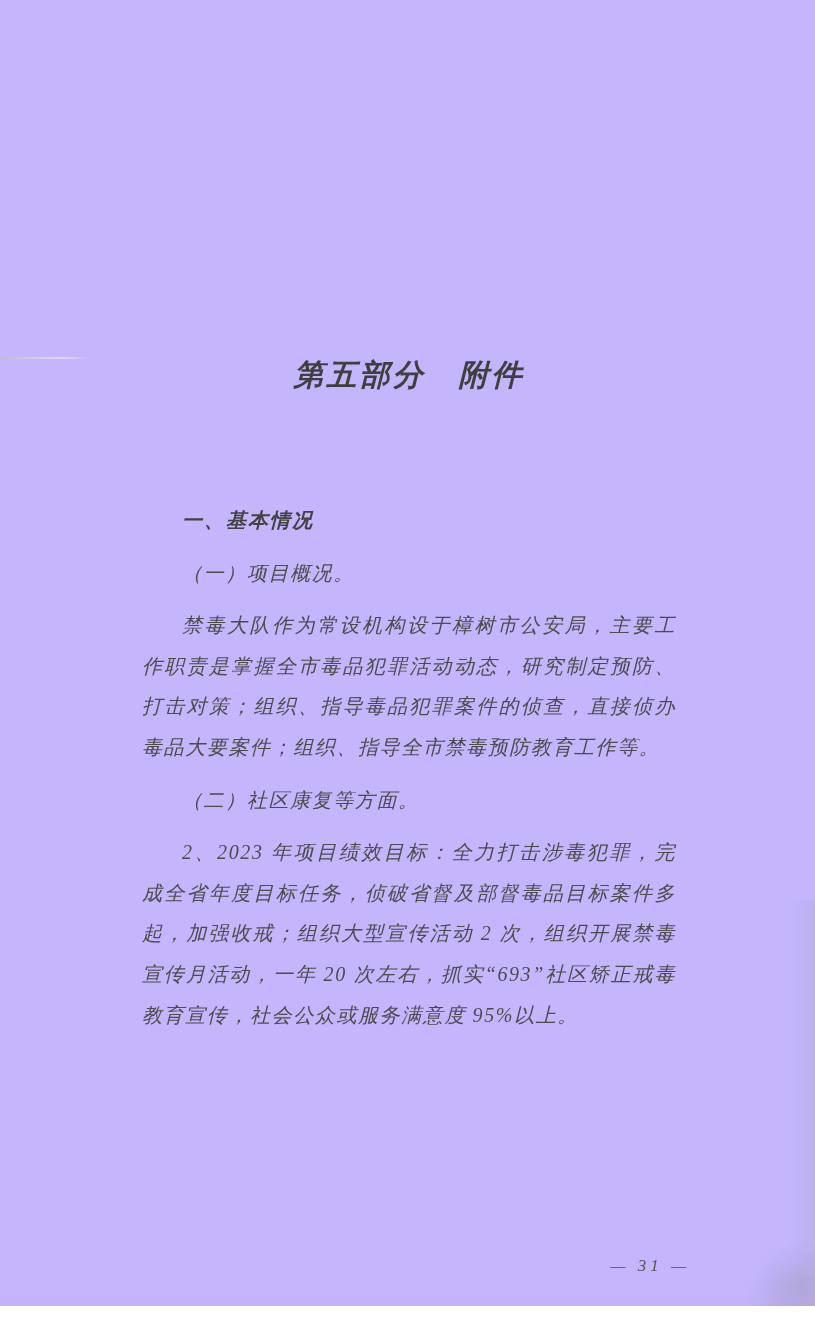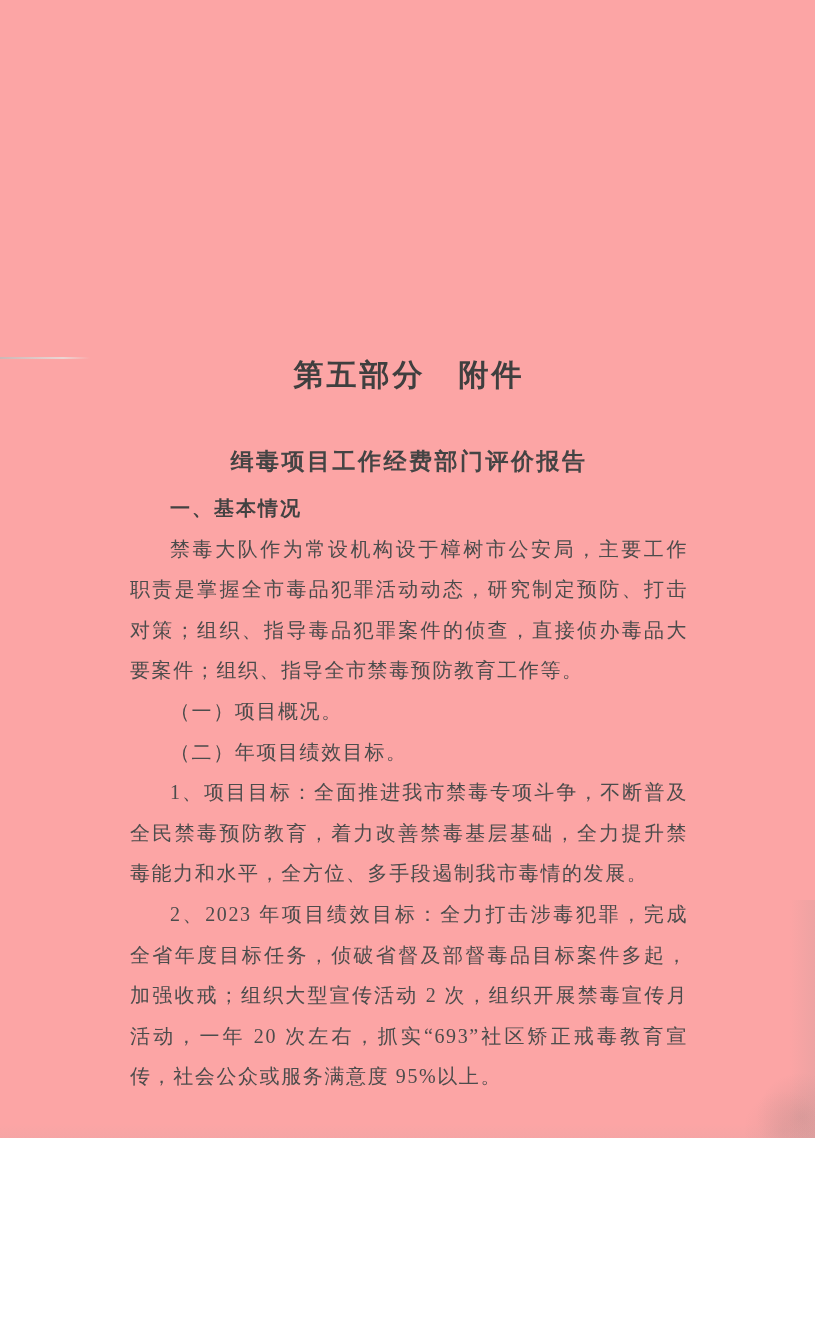--- a/index.html
+++ b/index.html
@@ -3,25 +3,26 @@
 <meta charset="utf-8">
 <style>
   html, body {
     margin: 0;
     padding: 0;
     background: #ffffff;
   }
   .page {
     position: relative;
     width: 815px;
-    height: 1138px;
-    background: #fca5a5;
+    height: 1306px;
+    background: #c4b5fd;
     overflow: hidden;
     font-family: "Liberation Serif", "DejaVu Serif", serif;
     color: #4a4a4a;
+    font-style: italic;
   }
   
   .scratch-line {
     position: absolute;
     left: 0;
     top: 357px;
     width: 90px;
     height: 2px;
     background: linear-gradient(to right, #bdbdbb, #e6e6e3 70%, transparent);
     opacity: 0.75;
@@ -87,21 +88,21 @@
     top: 488px;
     left: 130px;
     width: 558px;
     font-size: 20px;
     line-height: 40.6px;
     letter-spacing: 1.6px;
     text-align: justify;
     color: #4c4c4c;
   }
   .body-text p {
-    margin: 0;
+    margin: 12px;
     text-indent: 2em;
   }
   .h-level-1 {
     font-weight: bold;
     color: #424242;
     font-family: "Liberation Sans", "DejaVu Sans", sans-serif;
     letter-spacing: 2px;
   }
 
   .page-number {
@@ -121,26 +122,24 @@
 
 <div class="page">
 
   <div class="scratch-line"></div>
   <div class="edge-shadow-right"></div>
   <div class="corner-noise"></div>
   <div class="bottom-noise"></div>
 
   <h1 class="part-title">第五部分　附件</h1>
 
-  <h2 class="report-title">缉毒项目工作经费部门评价报告</h2>
 
   <div class="body-text">
     <p class="h-level-1">一、基本情况</p>
+    <p>（一）项目概况。</p>
     <p>禁毒大队作为常设机构设于樟树市公安局，主要工作职责是掌握全市毒品犯罪活动动态，研究制定预防、打击对策；组织、指导毒品犯罪案件的侦查，直接侦办毒品大要案件；组织、指导全市禁毒预防教育工作等。</p>
-    <p>（一）项目概况。</p>
-    <p>（二）年项目绩效目标。</p>
-    <p>1、项目目标：全面推进我市禁毒专项斗争，不断普及全民禁毒预防教育，着力改善禁毒基层基础，全力提升禁毒能力和水平，全方位、多手段遏制我市毒情的发展。</p>
+    <p>（二）社区康复等方面。</p>
     <p>2、2023 年项目绩效目标：全力打击涉毒犯罪，完成全省年度目标任务，侦破省督及部督毒品目标案件多起，加强收戒；组织大型宣传活动 2 次，组织开展禁毒宣传月活动，一年 20 次左右，抓实“693”社区矫正戒毒教育宣传，社会公众或服务满意度 95%以上。</p>
   </div>
 
   <div class="page-number">— 31 —</div>
 
 </div>
 
 </body></html>

